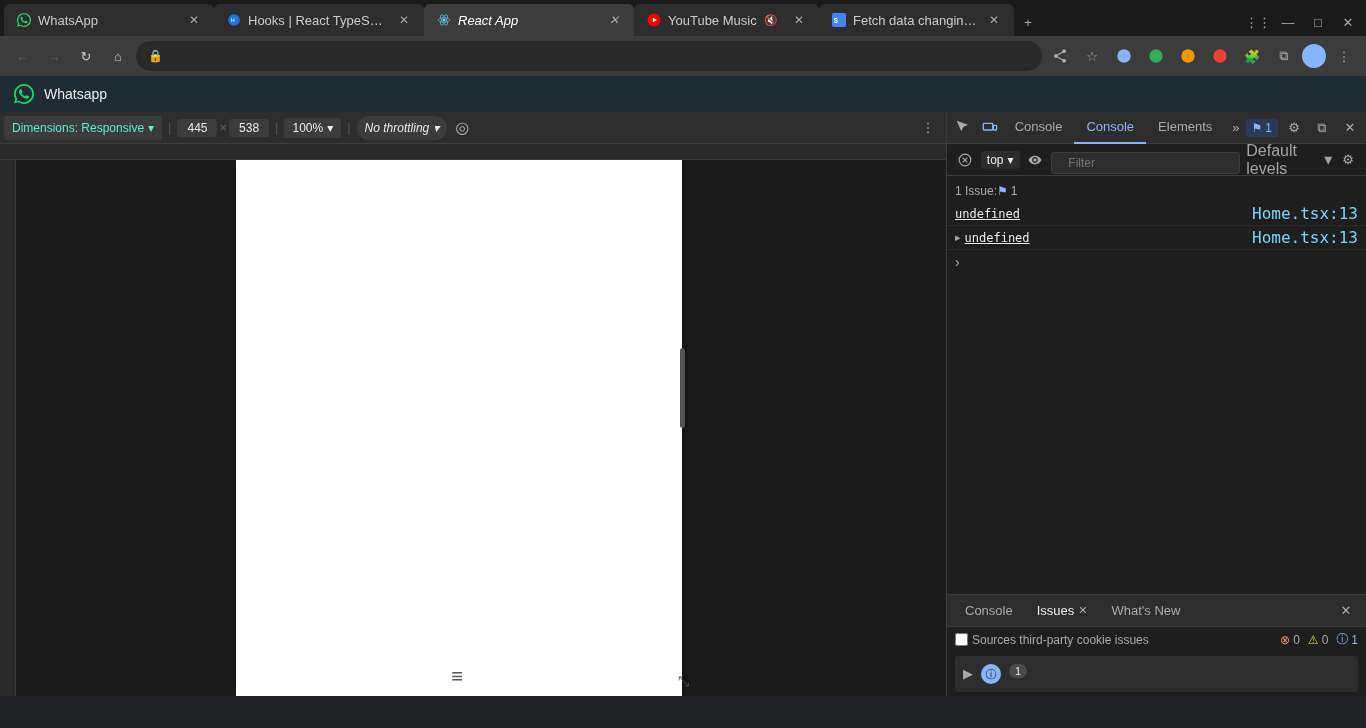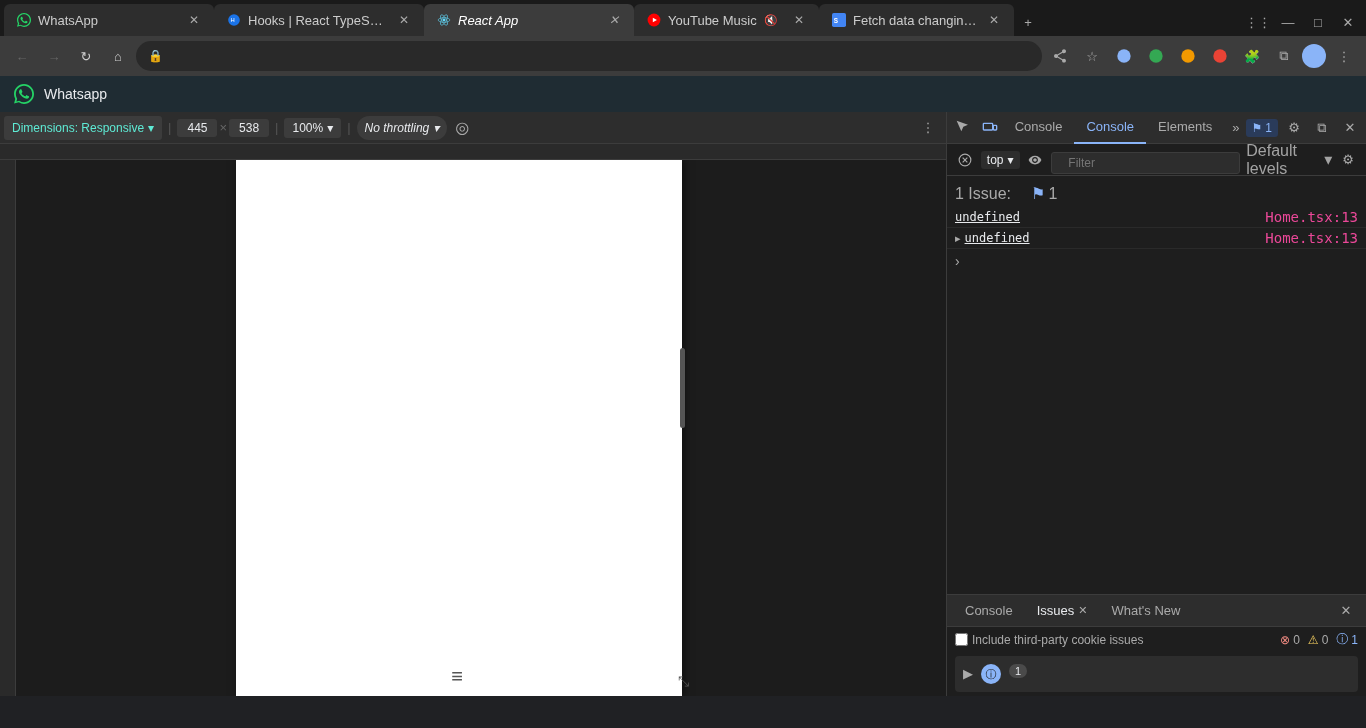--- a/index.html
+++ b/index.html
@@ -58,24 +58,24 @@
     .console-toolbar { display: flex; align-items: center; background: #1e1e1e; border-bottom: 1px solid #3c3c3c; height: 32px; padding: 0 8px; gap: 6px; }
     .console-toolbar-btn { width: 24px; height: 24px; display: flex; align-items: center; justify-content: center; cursor: pointer; color: #aaa; border-radius: 3px; }
     .context-selector { display: flex; align-items: center; gap: 4px; color: #e8eaed; font-size: 12px; cursor: pointer; background: #2d2d2d; padding: 2px 6px; border-radius: 3px; }
     .eye-btn { width: 24px; height: 24px; display: flex; align-items: center; justify-content: center; cursor: pointer; color: #aaa; }
     .filter-input { flex: 1; background: #2d2d2d; border: 1px solid #3c3c3c; border-radius: 3px; height: 22px; padding: 0 16px; color: #e8eaed; font-size: 12px; outline: none; margin-top: 7px; }
     .levels-selector { display: flex; align-items: center; color: #a3a3a3; font-size: 16px; cursor: pointer; }
     .console-settings { width: 24px; height: 24px; display: flex; align-items: center; justify-content: center; cursor: pointer; color: #aaa; }
 
     
     .console-content { flex: 1; overflow-y: auto; padding: 4px 0; }
-    .issue-bar { display: flex; align-items: center; padding: 4px 8px; color: #aaa; font-size: 16px; gap: 20px; }
+    .issue-bar { display: flex; align-items: center; padding: 4px 8px; color: #aaa; font-size: 12px; gap: 0; }
     .console-row { display: flex; align-items: center; padding: 2px 8px; border-bottom: 1px solid #2a2a2a; min-height: 20px; cursor: pointer; }
     .console-row .console-text { color: #e8eaed; font-size: 12px; font-family: monospace; flex: 1; text-decoration: underline; }
-    .console-row .console-source { color: #ec4899; font-size: 14px; font-family: monospace; margin-left: auto; cursor: pointer; }
+    .console-row .console-source { color: #7dd3fc; font-size: 16px; font-family: monospace; margin-left: auto; cursor: pointer; }
     .console-row .expand-arrow { color: #aaa; margin-right: 4px; font-size: 11px; }
     .console-prompt { display: flex; align-items: center; padding: 4px 8px; gap: 4px; }
     .prompt-arrow { color: #aaa; font-size: 14px; }
 
     
     .bottom-drawer { background: #1e1e1e; border-top: 1px solid #3c3c3c; }
     .drawer-tabs { display: flex; align-items: center; height: 32px; padding: 0 8px; gap: 4px; background: #2d2d2d; border-bottom: 1px solid #3c3c3c; }
     .drawer-tab { padding: 0 10px; height: 32px; display: flex; align-items: center; color: #aaa; font-size: 13px; cursor: pointer; gap: 4px; }
     .drawer-tab.active { color: #e8eaed; }
     .drawer-tab .tab-x { color: #aaa; font-size: 11px; cursor: pointer; }
@@ -376,21 +376,21 @@
         </div>
         <div class="drawer-tab">
           <span>What's New</span>
         </div>
         <div class="drawer-close">✕</div>
       </div>
 
       <div class="issues-toolbar">
         <label class="checkbox-label">
           <input type="checkbox" style="">
-          <span>Include third-party cookie issues</span>
+          <span>Sources third-party cookie issues</span>
         </label>
         <div class="issues-badges">
           <span class="issues-badge">
             <span style="color:#f28b82;">⊗</span>
             <span>0</span>
           </span>
           <span class="issues-badge">
             <span style="color:#fdd663;">⚠</span>
             <span>0</span>
           </span>

